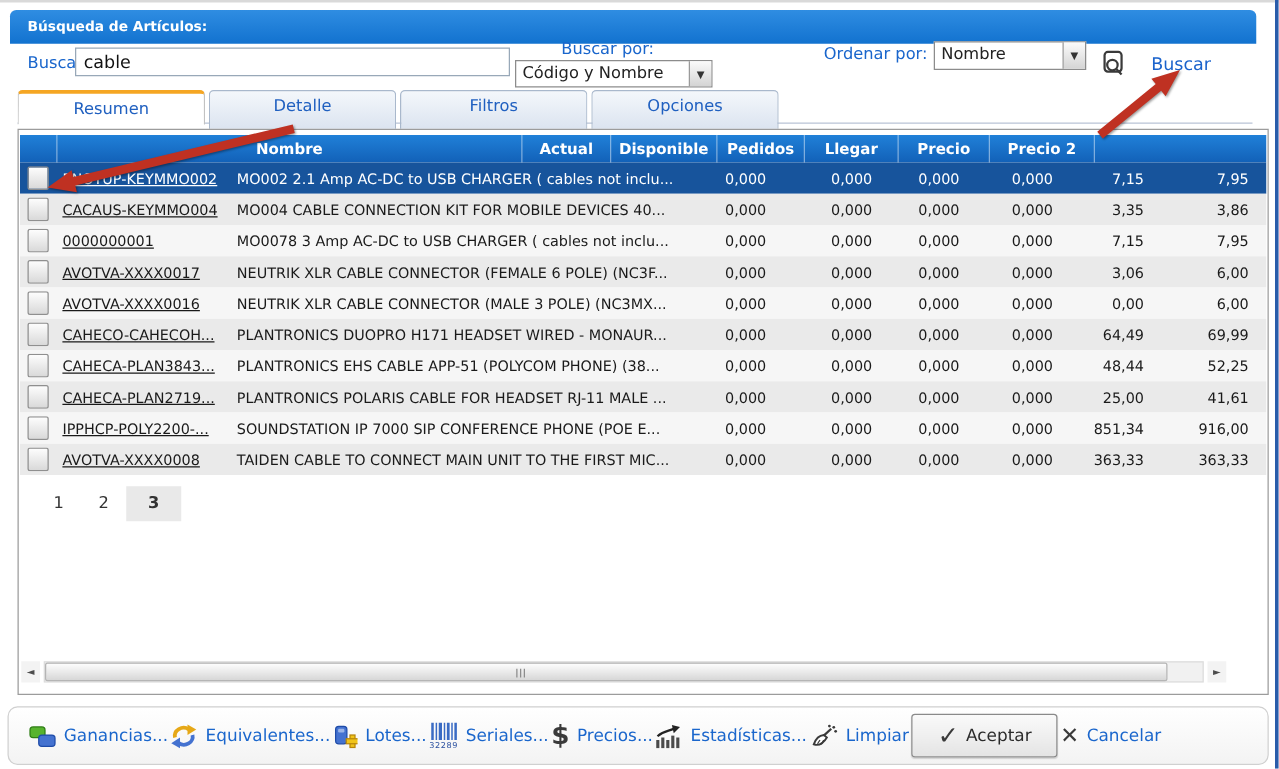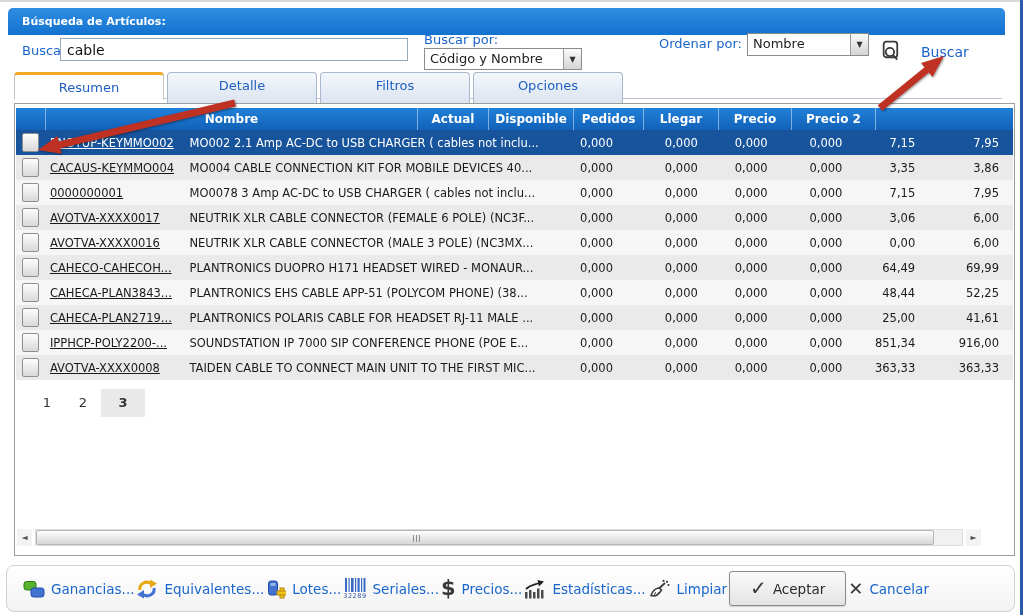--- a/index.html
+++ b/index.html
@@ -30,21 +30,21 @@
     position:absolute; left:52px; top:30px; width:348px; height:23px;
     border:1px solid #98a8b8; font-size:14px; padding:1px 6px; color:#111;
     font-family:"DejaVu Sans","Liberation Sans",sans-serif; outline:none; background:#fff;
   }
   .combo { position:absolute; background:#fff; border:1px solid #8c8c8c; display:flex; align-items:stretch; }
   .combo .val { flex:1; padding:2px 5px; font-size:13px; color:#222; white-space:nowrap; overflow:hidden; }
   .combo .dbtn {
     width:18px; background:linear-gradient(#fbfbfb,#d4d4d4); border-left:1px solid #9a9a9a;
     display:flex; align-items:center; justify-content:center; font-size:8px; color:#333;
   }
-  .combo-by   { left:416px; top:40px; width:158px; height:22px; }
+  .combo-by   { left:404px; top:40px; width:158px; height:22px; }
   .combo-ord  { left:739px; top:25px; width:122px; height:23px; }
   .buscar-btn {
     position:absolute; left:872px; top:32px; display:flex; align-items:center; gap:18px; cursor:pointer;
   }
   .buscar-btn .blabel { color:#1b63cc; font-size:14px; }
 
   
   .tab-strip {
     position:absolute; left:6px; top:64px; width:988px; height:27px;
     display:flex; border-bottom:1px solid #b9c4d6;
@@ -138,21 +138,21 @@
 
 <div class="screen">
   <div class="top-line"></div>
 
   <div class="dialog">
     <div class="titlebar">Búsqueda de Artículos:</div>
 
     <div class="lbl" style="left:14px; top:35px;">Buscar:</div>
     <input class="search-input" type="text" value="cable" style="">
 
-    <div class="lbl" style="left:416px; top:24px;">Buscar por:</div>
+    <div class="lbl" style="left:441px; top:24px;">Buscar por:</div>
     <div class="combo combo-by">
       <div class="val">Código y Nombre</div>
       <div class="dbtn">▼</div>
     </div>
 
     <div class="lbl" style="left:651px; top:28px;">Ordenar por:</div>
     <div class="combo combo-ord">
       <div class="val">Nombre</div>
       <div class="dbtn">▼</div>
     </div>

